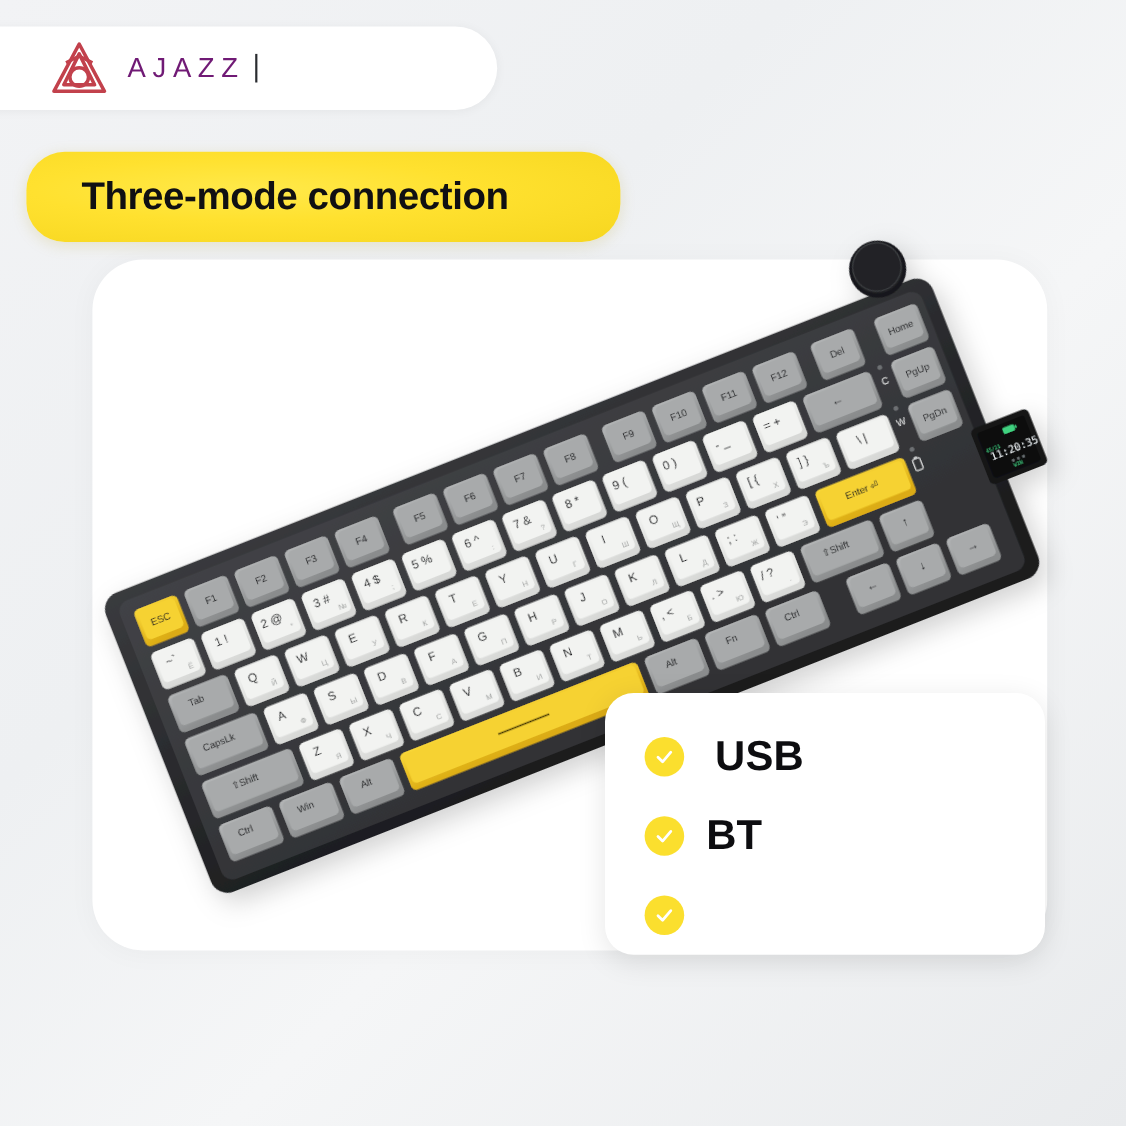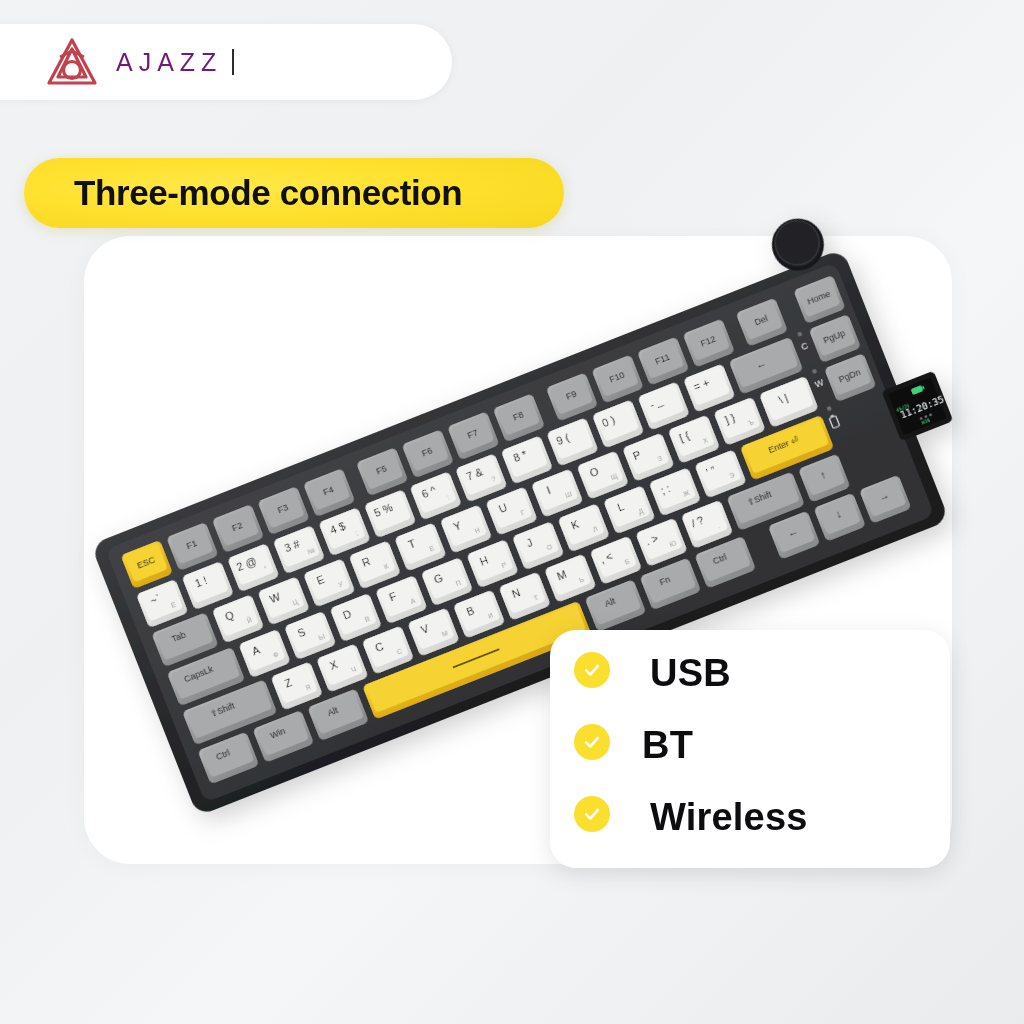--- a/index.html
+++ b/index.html
@@ -59,23 +59,23 @@
     width: 2px;
     height: 26px;
     background: #2a2c30;
     display: inline-block;
   }
 
   
   .headline-banner {
     position: absolute;
     left: 24px;
-    top: 158px;
+    top: 138px;
     width: 540px;
-    height: 70px;
+    height: 82px;
     border-radius: 35px;
     background: radial-gradient(ellipse at 38% 42%, #ffe94a 0%, #ffe12f 42%, #f6d61f 100%);
     display: flex;
     align-items: center;
     padding-left: 50px;
     box-sizing: border-box;
     box-shadow: 0 3px 14px rgba(180,150,0,0.18);
   }
   .headline-text {
     font-size: 35px;
@@ -93,24 +93,24 @@
     width: 400px;
     height: 238px;
     background: #ffffff;
     border-radius: 26px;
     padding: 22px 0 0 0;
     box-sizing: border-box;
     box-shadow: 0 6px 26px rgba(0,0,0,0.10);
   }
   .feature-row {
     display: flex;
+    align-items: center;
     height: 72px;
-    padding-left: 24px;
+    padding-left: 36px;
     box-sizing: border-box;
-    gap: 12px;
   }
   .check-badge {
     width: 36px; height: 36px;
     border-radius: 50%;
     background: #fbdf2e;
     flex: 0 0 auto;
     display: flex; align-items: center; justify-content: center;
   }
   .check-badge svg { width: 20px; height: 20px; display: block; }
   .feature-label {
@@ -741,18 +741,17 @@
       </span>
       <span class="feature-label">BT</span>
     </div>
 
     <div class="feature-row">
       <span class="check-badge">
         <svg viewBox="0 0 24 24">
             <path d="M5 12.5 L10 17.5 L19 7" fill="none" stroke="#ffffff" stroke-width="3" stroke-linecap="round" stroke-linejoin="round"></path>
           </svg>
       </span>
-      <span class="feature-label">Wireless</span>
     </div>
 
   </div>
 
 </div>
 
 </body></html>

